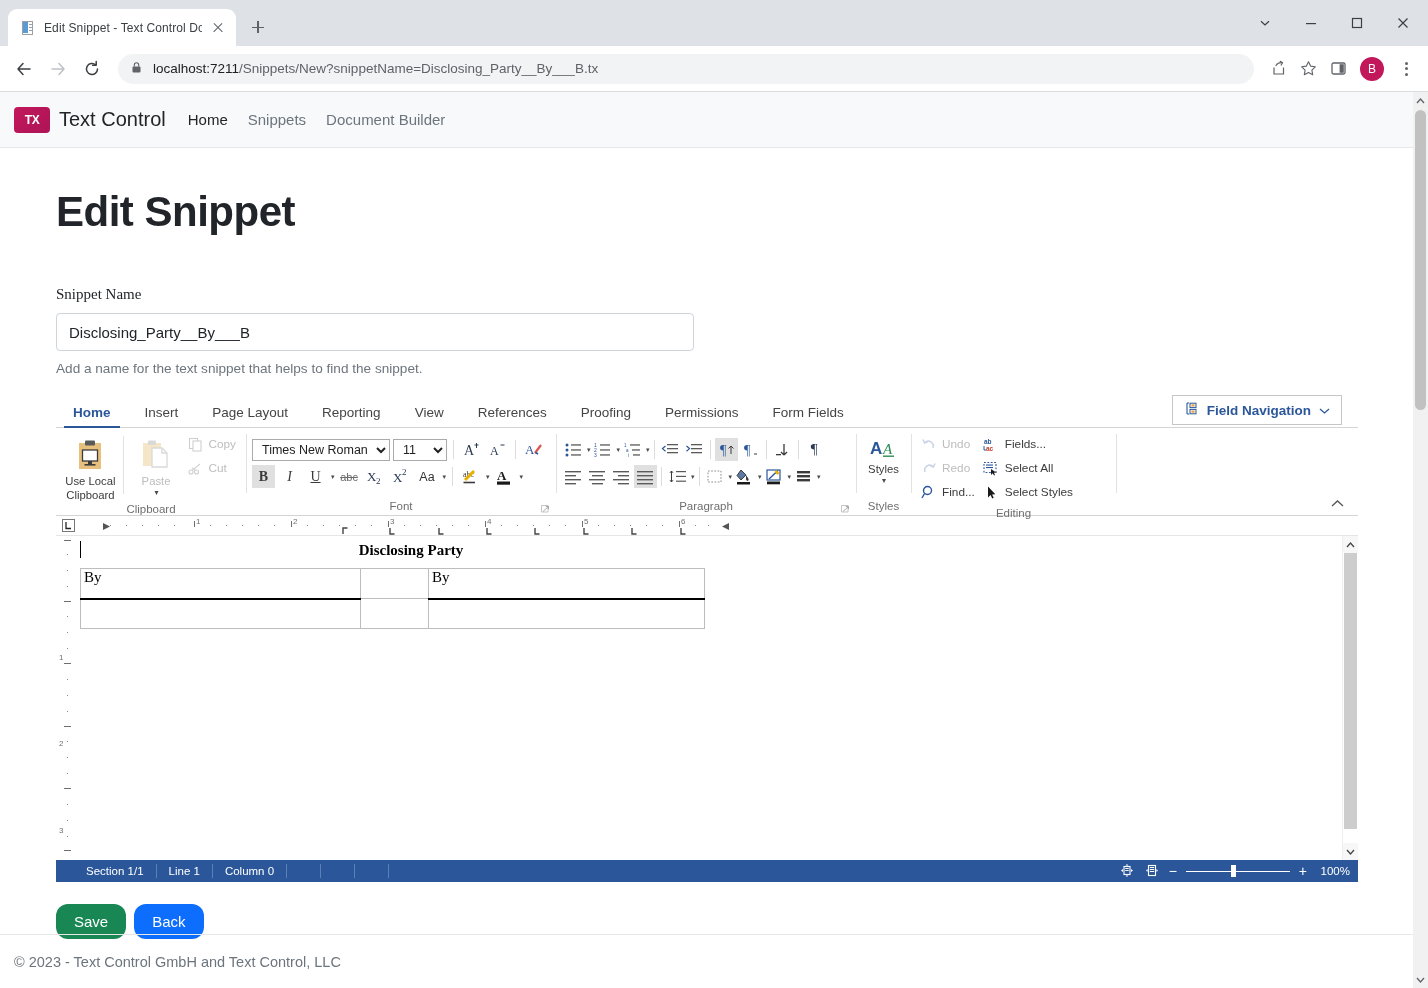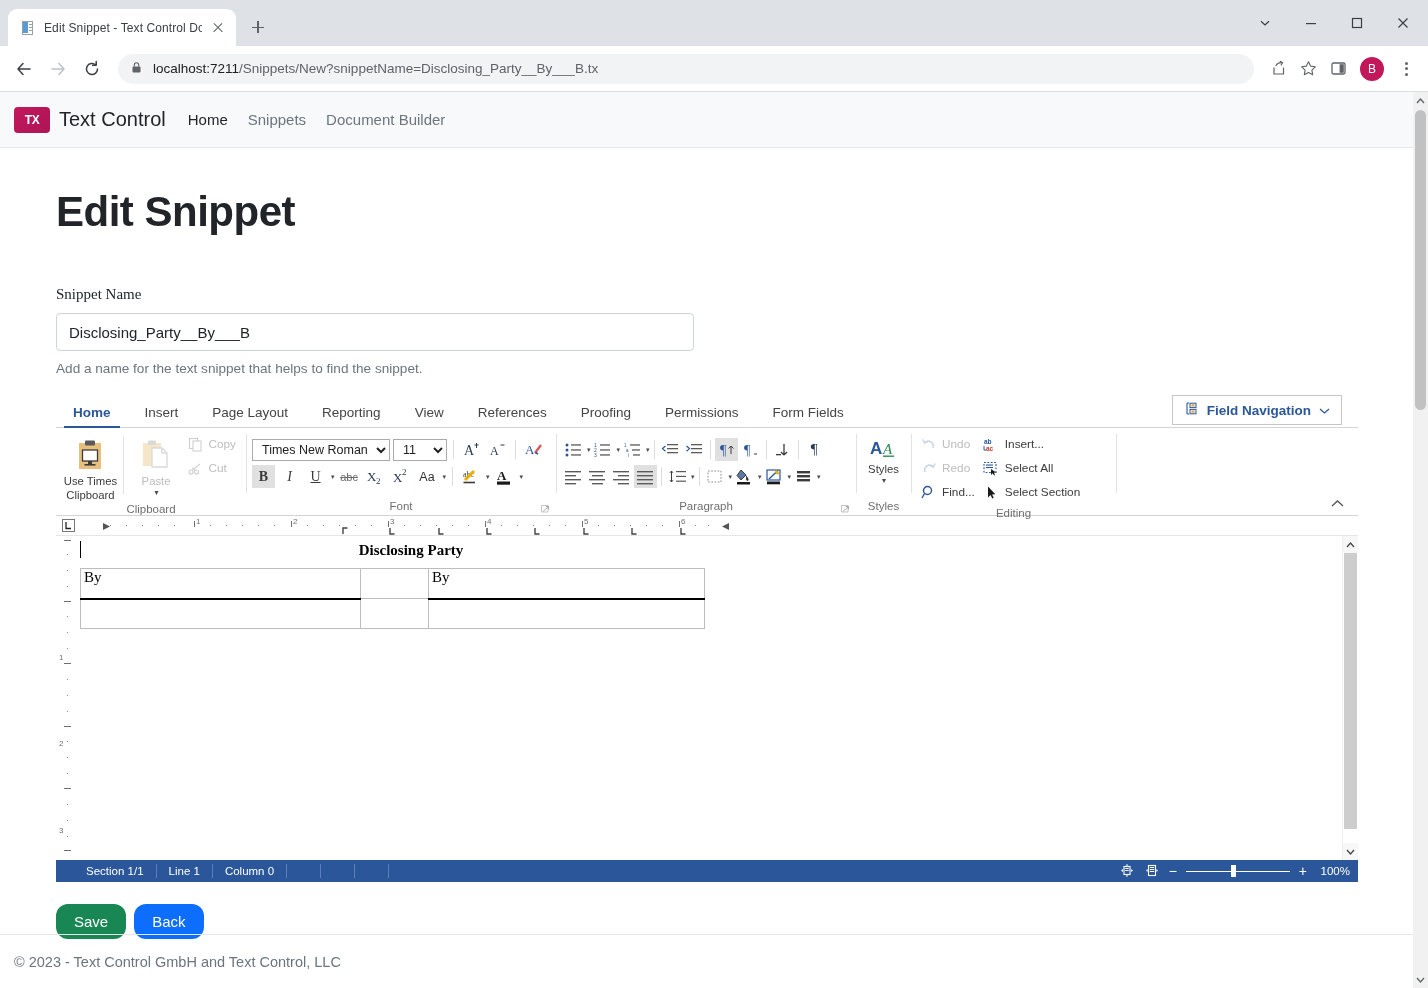--- a/index.html
+++ b/index.html
@@ -417,21 +417,21 @@
             <div class="bigbtn">
               <span class="glyph">
                 <svg width="34" height="34" viewBox="0 0 34 34">
                   <rect x="6" y="5" width="22" height="26" fill="#e8c07d"></rect>
                   <rect x="12" y="2.5" width="10" height="5" rx="1" fill="#5a5a5a"></rect>
                   <rect x="9.5" y="12" width="15" height="11" fill="#fff" stroke="#3b3b3b" stroke-width="1.3"></rect>
                   <rect x="15" y="23" width="4" height="3" fill="#3b3b3b"></rect>
                   <rect x="11.5" y="26" width="11" height="1.6" fill="#3b3b3b"></rect>
                 </svg>
               </span>
-              <span>Use Times</span>
+              <span>Use Local</span>
               <span>Clipboard</span>
             </div>
             <div style="width:1px;height:58px;background:#e2e2e2;margin:2px 4px 0 4px"></div>
             <div class="bigbtn disabled">
               <span class="glyph">
                 <svg width="34" height="34" viewBox="0 0 34 34">
                   <rect x="4" y="5" width="18" height="23" fill="#f6e6c8"></rect>
                   <rect x="9" y="2.5" width="8" height="4.5" rx="1" fill="#d9d9d9"></rect>
                   <path d="M13 10 H23 L28 15 V29 H13 Z" fill="#fff" stroke="#d9d9d9" stroke-width="1.3"></path>
                   <path d="M23 10 V15 H28" fill="none" stroke="#d9d9d9" stroke-width="1.3"></path>
@@ -763,40 +763,40 @@
             </div>
             <div class="smallcol">
               <div class="smallbtn">
                 <span>
                   <svg width="17" height="15" viewBox="0 0 17 15">
                       <text x="1" y="7" font-family="Liberation Sans, sans-serif" font-weight="bold" font-size="6.5" fill="#2b579a">ab</text>
                       <text x="3" y="14" font-family="Liberation Sans, sans-serif" font-weight="bold" font-size="6.5" fill="#c0392b">ac</text>
                       <path d="M1 9 L1 13 L3 13" fill="none" stroke="#2b579a" stroke-width="1"></path>
                     </svg>
                 </span>
-                <span>Insert...</span>
+                <span>Fields...</span>
               </div>
               <div class="smallbtn">
                 <span>
                   <svg width="17" height="15" viewBox="0 0 17 15">
                       <rect x="1" y="1.5" width="12" height="10" fill="none" stroke="#2b579a" stroke-width="1.1" stroke-dasharray="1.8 1.6"></rect>
                       <rect x="3" y="3.5" width="7" height="1.1" fill="#2b579a"></rect>
                       <rect x="3" y="6" width="7" height="1.1" fill="#2b579a"></rect>
                       <path d="M8 8 L8 14 L9.8 12.2 L11 14.6 L12 14 L10.9 11.8 L13.2 11.5 Z" fill="#1a1a1a"></path>
                     </svg>
                 </span>
                 <span>Select All</span>
               </div>
               <div class="smallbtn">
                 <span>
                   <svg width="17" height="15" viewBox="0 0 17 15">
                       <path d="M5 1.5 L5 12.5 L7.6 10 L9.2 13.5 L10.7 12.8 L9.1 9.5 L12.3 9.2 Z" fill="#1a1a1a"></path>
                     </svg>
                 </span>
-                <span>Select Section</span>
+                <span>Select Styles</span>
               </div>
             </div>
           </div>
           <div class="rgroup-title">Editing</div>
         </div>
 
         <div class="rgroup" style="flex:1">
           <div class="rgroup-content"></div>
           <div class="rgroup-title"></div>
         </div>

